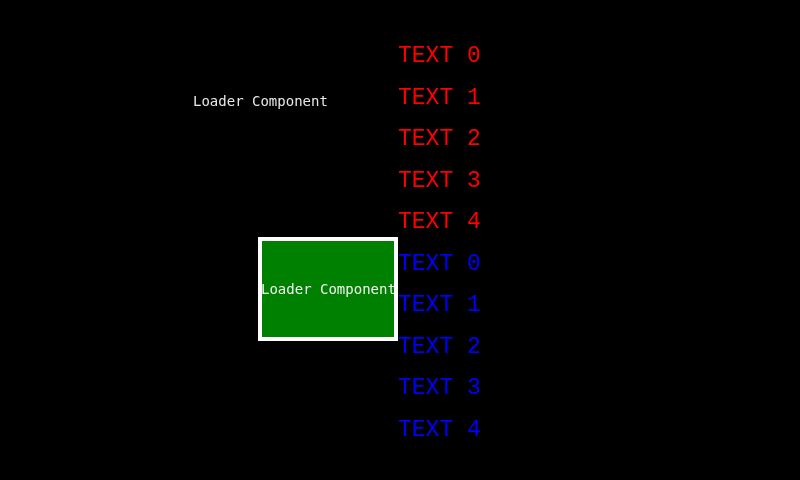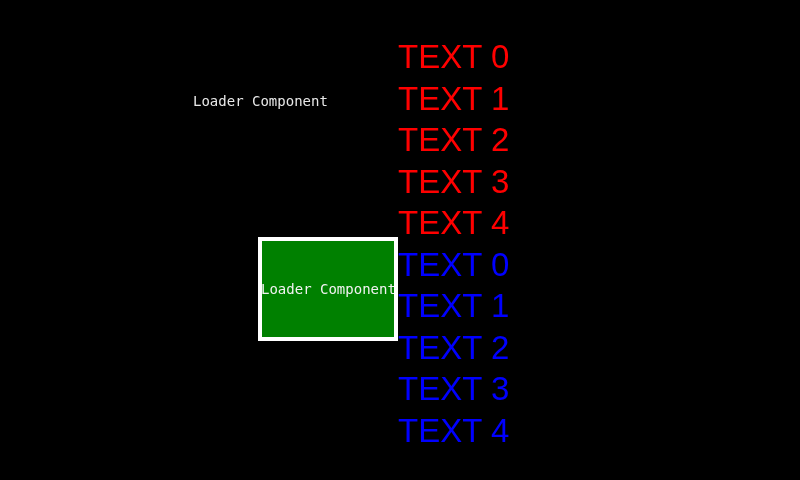--- a/index.html
+++ b/index.html
@@ -32,22 +32,22 @@
   }
 
   
   .text-list {
     position: absolute;
     left: 398px;
     top: 36px;
     width: 200px;
   }
   .text-row {
-    font-family: Liberation Sans, sans-serif;
-    font-size: 33px;
+    font-family: Liberation Mono, monospace;
+    font-size: 23px;
     line-height: 41.5px;
     white-space: pre;
     letter-spacing: 0px;
     height: 41.5px;
   }
   .text-row.red  { color: #ff0000; }
   .text-row.blue { color: #0000ff; }
 
   
   .boxed-loader {

